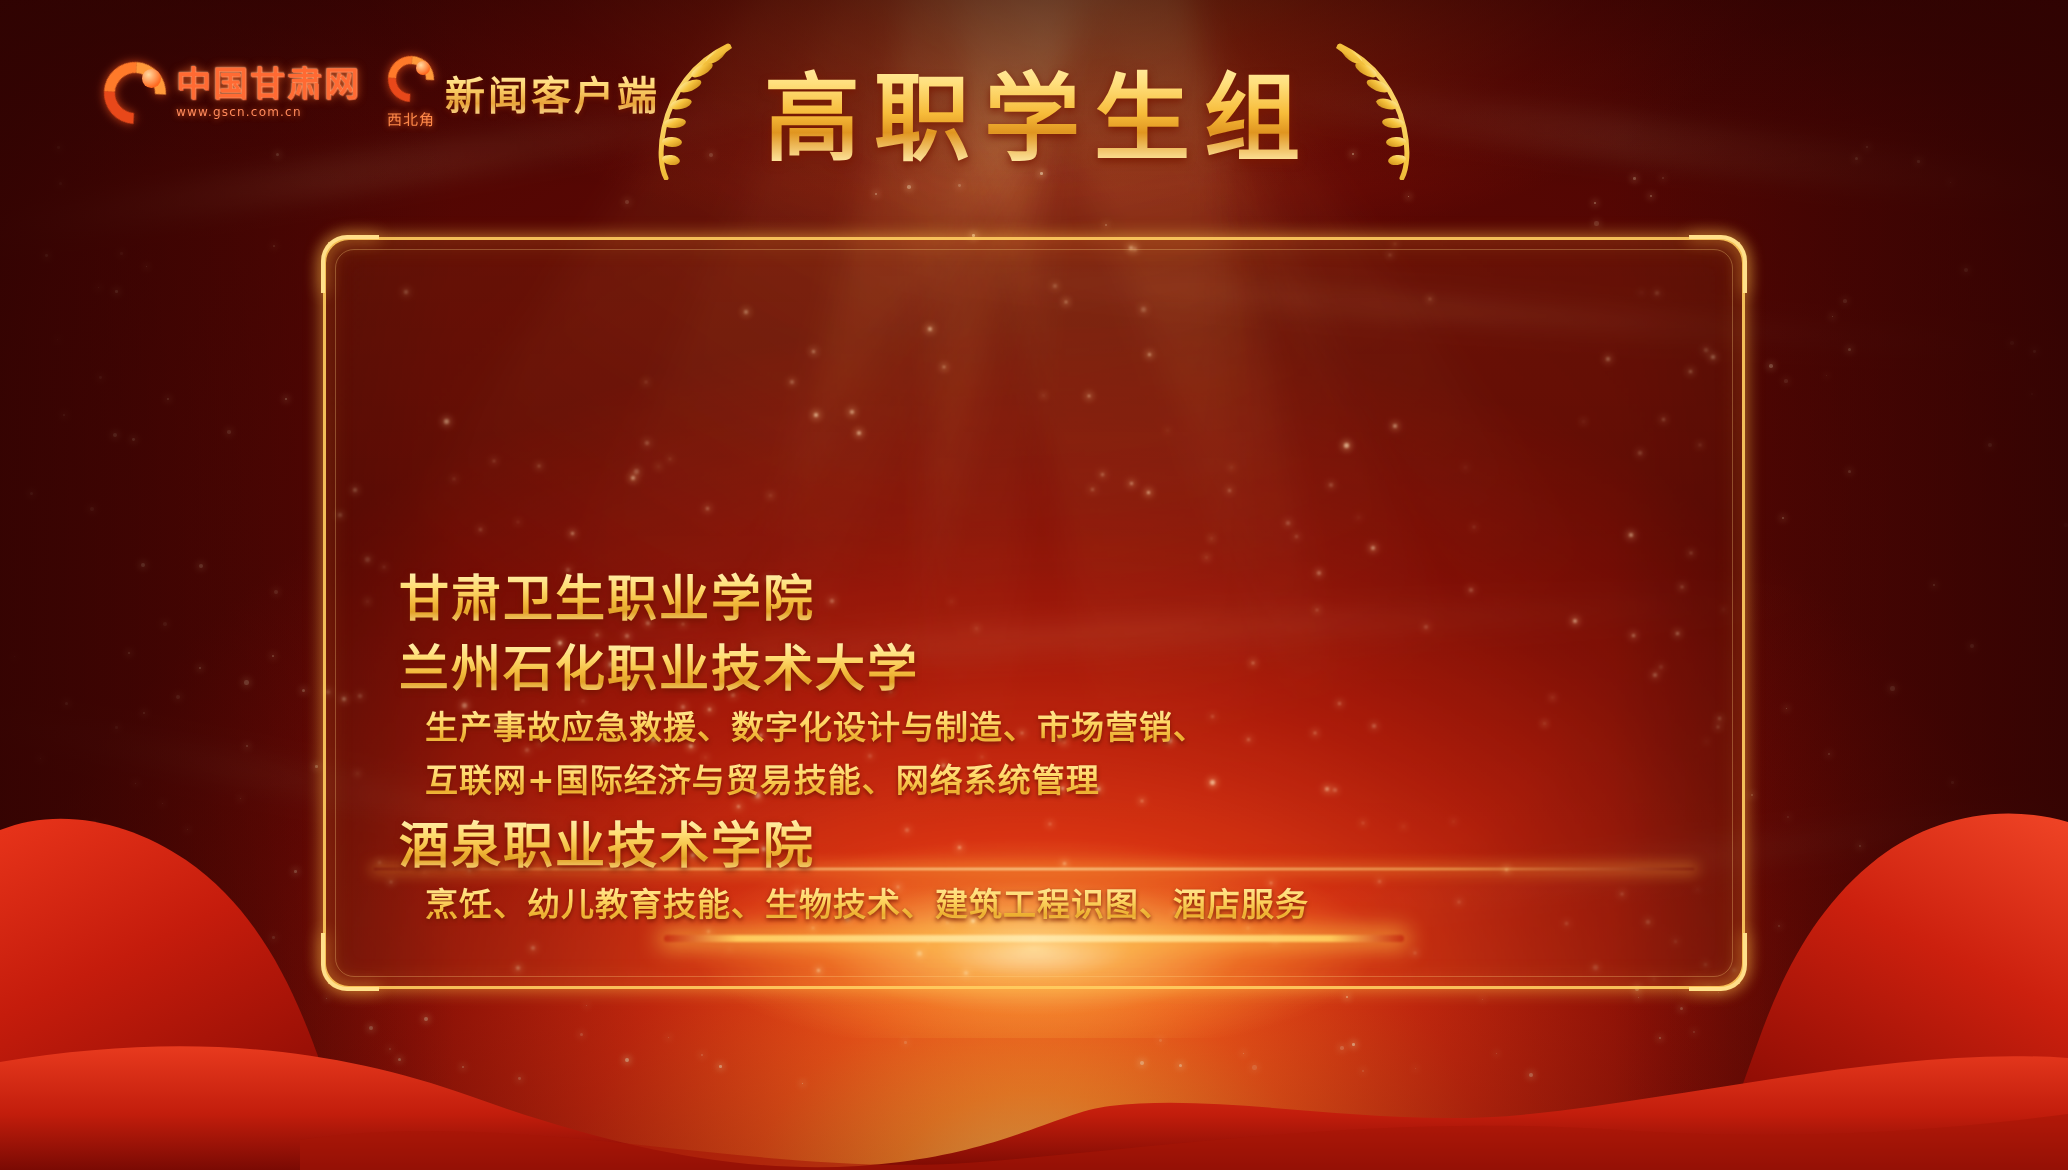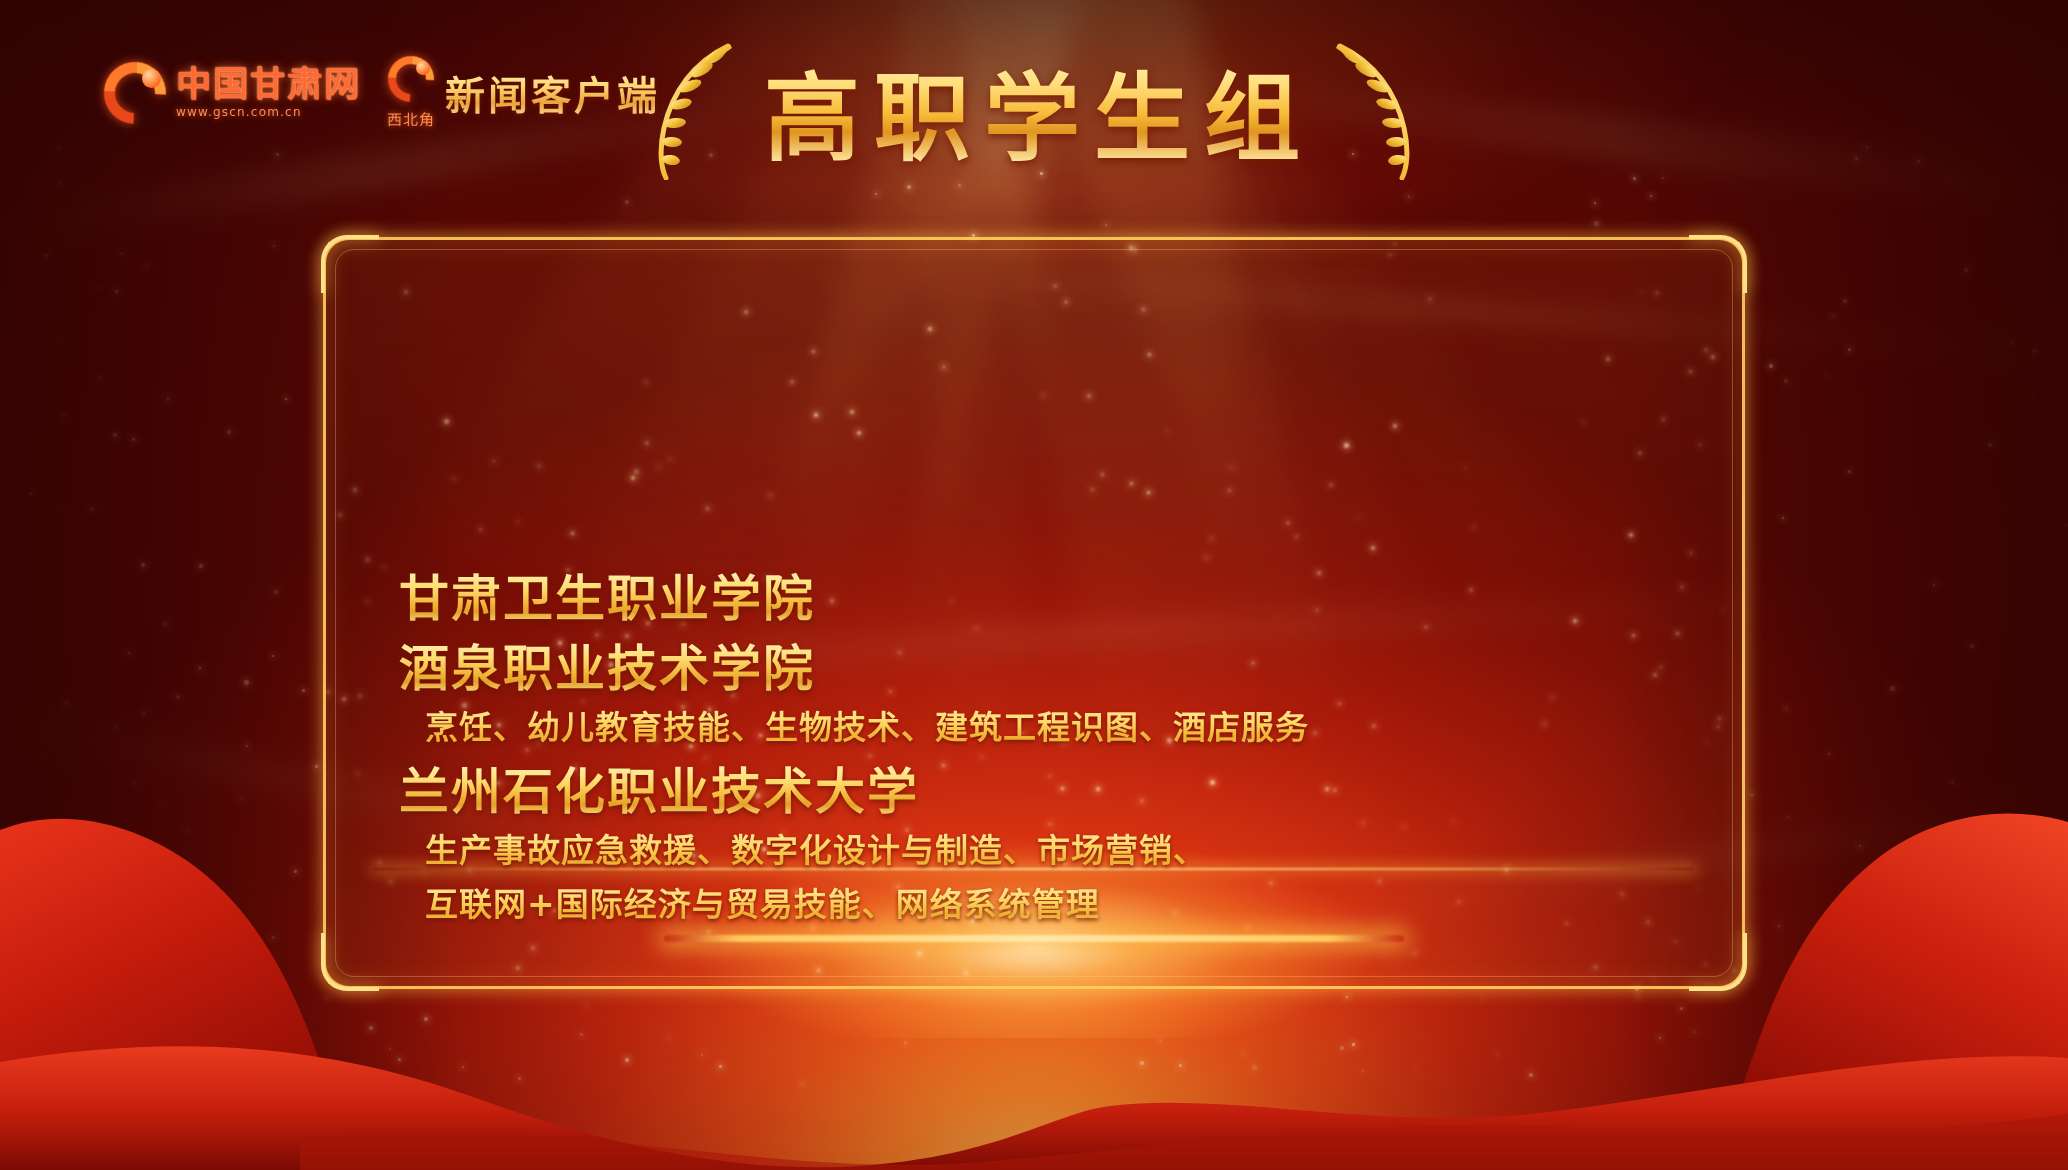--- a/index.html
+++ b/index.html
@@ -806,26 +806,26 @@
     <div class="corner tr"></div>
     <div class="corner bl"></div>
     <div class="corner br"></div>
 
 
     <div class="entries" id="entries">
         <div class="entry">
           <div class="school">甘肃卫生职业学院</div>
         </div>
         <div class="entry">
-          <div class="school">酒泉职业技术学院</div>
-          <div class="majors">烹饪、幼儿教育技能、生物技术、建筑工程识图、酒店服务</div>
-        </div>
-        <div class="entry">
           <div class="school">兰州石化职业技术大学</div>
           <div class="majors">生产事故应急救援、数字化设计与制造、市场营销、</div>
           <div class="majors">互联网+国际经济与贸易技能、网络系统管理</div>
         </div>
+        <div class="entry">
+          <div class="school">酒泉职业技术学院</div>
+          <div class="majors">烹饪、幼儿教育技能、生物技术、建筑工程识图、酒店服务</div>
+        </div>
       </div>
   </div>
 
   <div class="pedestal"></div>
 
 </div>
 
 </body></html>

